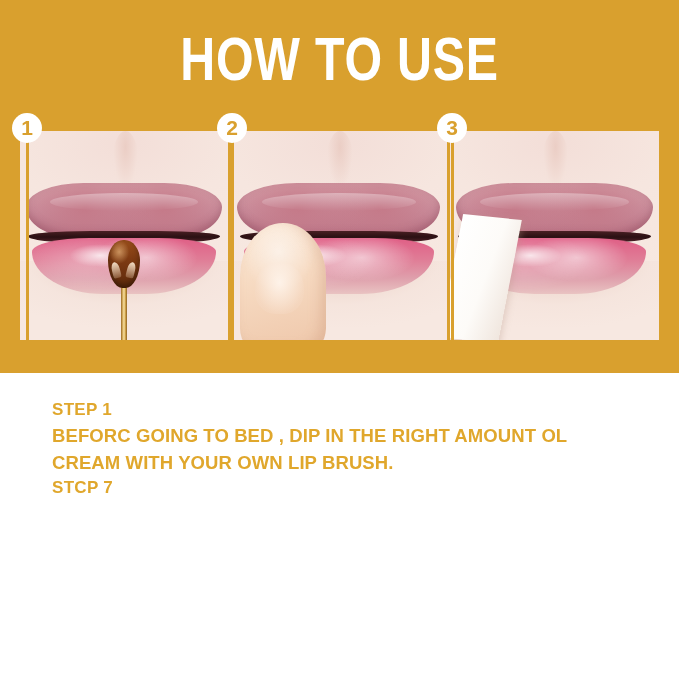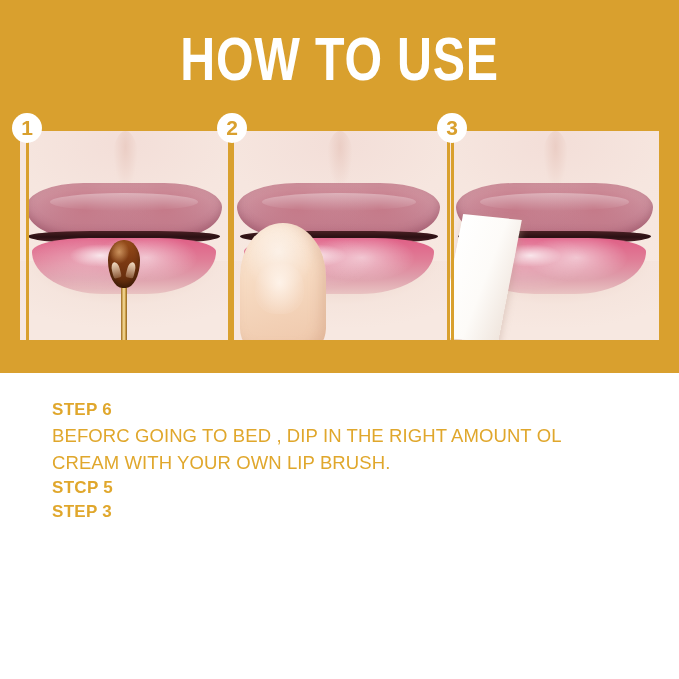--- a/index.html
+++ b/index.html
@@ -266,21 +266,21 @@
     color: #e0a72c;
   }
   .step-heading {
     font-size: 17px;
     font-weight: bold;
     line-height: 24px;
     letter-spacing: .3px;
   }
   .step-body {
     font-size: 18.5px;
-    font-weight: normal;
+    font-weight: bold;
     line-height: 27px;
     letter-spacing: .1px;
     white-space: pre-line;
   }
 </style>
 </head>
 <body>
 
 <div class="header-band"></div>
 
@@ -335,21 +335,20 @@
 <div class="badge-stem" style="left:26px;  top:140px; height:200px;"></div>
 <div class="badge-stem" style="left:231px; top:140px; height:200px;"></div>
 <div class="badge-stem" style="left:451px; top:140px; height:200px;"></div>
 
 <div class="step-badge" style="left:12px;  top:113px;">1</div>
 <div class="step-badge" style="left:217px; top:113px;">2</div>
 <div class="step-badge" style="left:437px; top:113px;">3</div>
 
 <div class="steps-block">
 
-  <div class="step-heading">STEP 6</div>
+  <div class="step-heading">STEP 1</div>
   <div class="step-body">BEFORC GOING TO BED , DIP IN THE RIGHT AMOUNT OL
 CREAM WITH YOUR OWN LIP BRUSH.</div>
 
-  <div class="step-heading">STCP 5</div>
-
-  <div class="step-heading">STEP 3</div>
+  <div class="step-heading">STCP 7</div>
+
 
 </div>
 
 </body></html>

